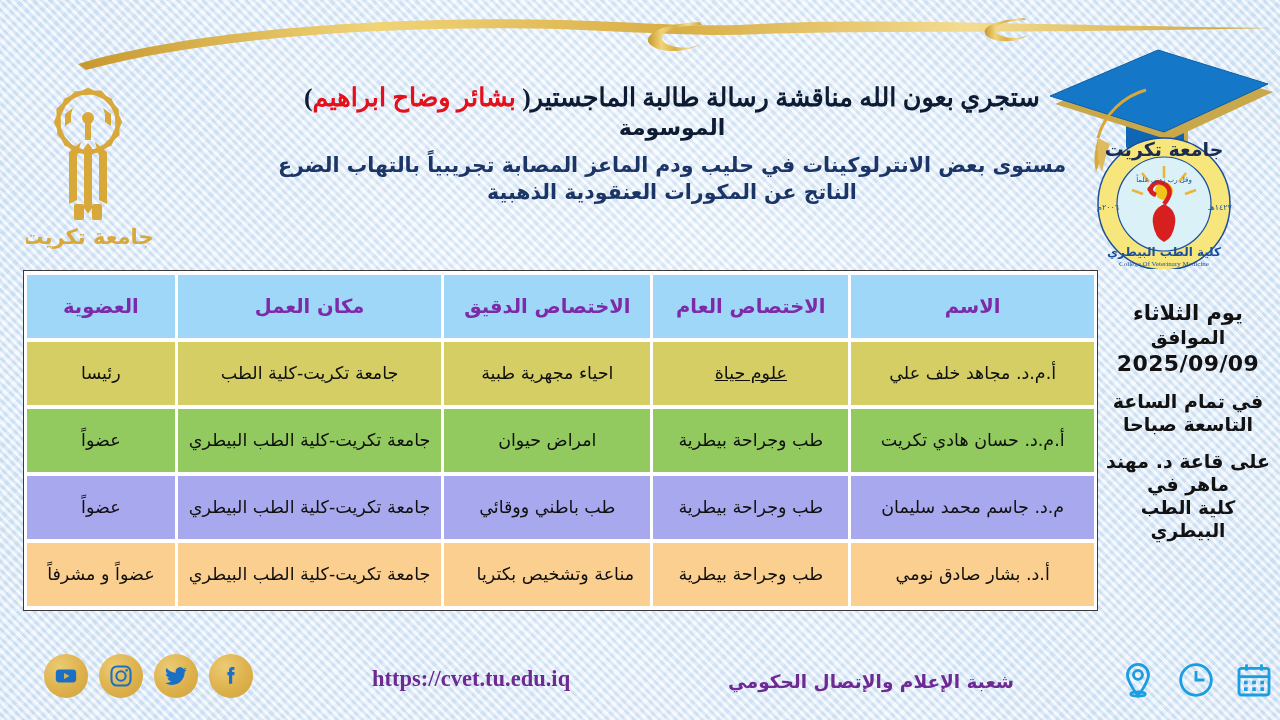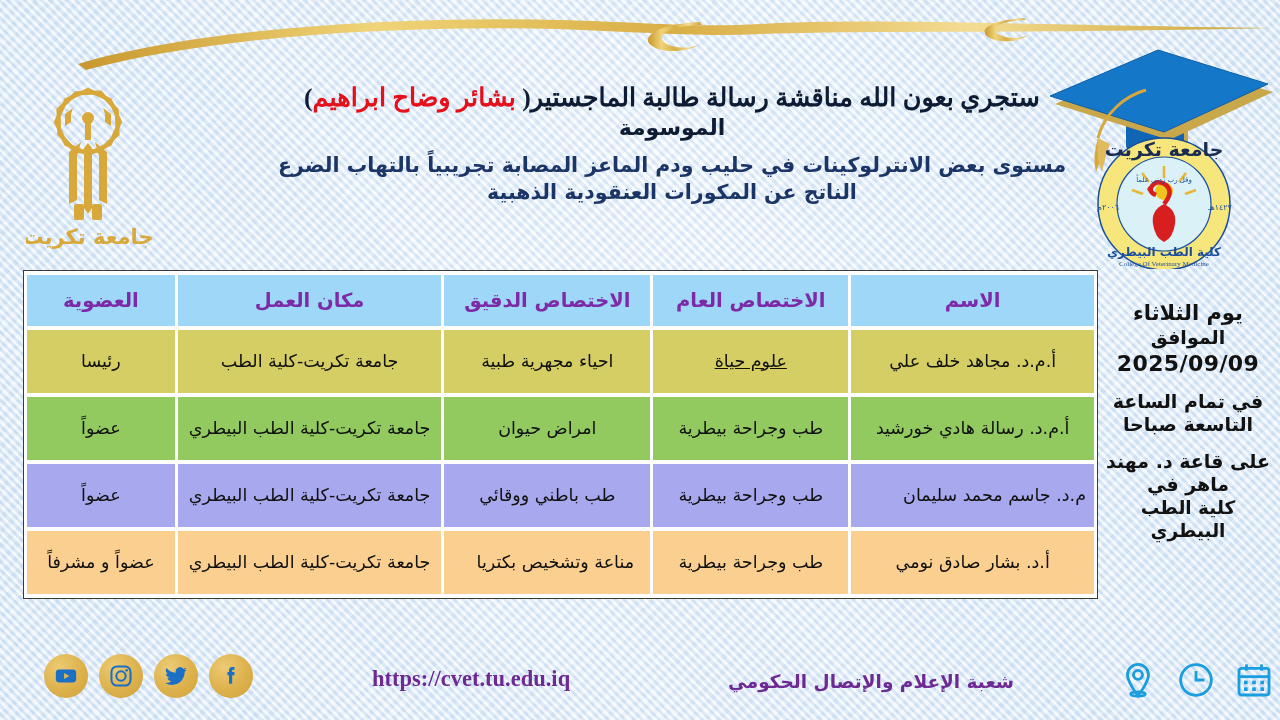--- a/index.html
+++ b/index.html
@@ -105,21 +105,21 @@
     border-spacing: 3px 4px;
     direction: rtl;
     table-layout: fixed;
   }
   table.committee th {
     background: #9ed7f7;
     color: #7d2aa8;
     font-size: 19.5px;
     font-weight: bold;
     height: 33px;
-    padding: 14px 4px;
+    padding: 20px 4px;
     text-align: center;
     vertical-align: middle;
     white-space: nowrap;
   }
   table.committee td {
     font-size: 17.5px;
     color: #10100f;
     height: 63px;
     padding: 2px 8px;
     text-align: center;
@@ -319,28 +319,28 @@
       </thead>
       <tbody>
         <tr class="r1">
           <td style="background: rgb(213, 206, 101);">أ.م.د. مجاهد خلف علي</td>
           <td style="background: rgb(213, 206, 101); text-decoration: underline;">علوم حياة</td>
           <td style="background: rgb(213, 206, 101);">احياء مجهرية طبية</td>
           <td style="background: rgb(213, 206, 101);">جامعة تكريت-كلية الطب</td>
           <td style="background: rgb(213, 206, 101); margin-left: 13px;">رئيسا</td>
         </tr>
         <tr class="r2">
-          <td style="background: rgb(146, 202, 95);">أ.م.د. رسالة هادي خورشيد</td>
+          <td style="background: rgb(146, 202, 95);">أ.م.د. حسان هادي تكريت</td>
           <td style="background: rgb(146, 202, 95);">طب وجراحة بيطرية</td>
           <td style="background: rgb(146, 202, 95);">امراض حيوان</td>
           <td style="background: rgb(146, 202, 95);">جامعة تكريت-كلية الطب البيطري</td>
           <td style="background: rgb(146, 202, 95);">عضواً</td>
         </tr>
         <tr class="r3">
-          <td style="background: rgb(168, 168, 238); text-align: right;">م.د. جاسم محمد سليمان</td>
+          <td style="background: rgb(168, 168, 238);">م.د. جاسم محمد سليمان</td>
           <td style="background: rgb(168, 168, 238);">طب وجراحة بيطرية</td>
           <td style="background: rgb(168, 168, 238);">طب باطني ووقائي</td>
           <td style="background: rgb(168, 168, 238);">جامعة تكريت-كلية الطب البيطري</td>
           <td style="background: rgb(168, 168, 238);">عضواً</td>
         </tr>
         <tr class="r4">
           <td style="background: rgb(251, 207, 143);">أ.د. بشار صادق نومي</td>
           <td style="background: rgb(251, 207, 143);">طب وجراحة بيطرية</td>
           <td style="background: rgb(251, 207, 143); padding-left: 24px;">مناعة وتشخيص بكتريا</td>
           <td style="background: rgb(251, 207, 143);">جامعة تكريت-كلية الطب البيطري</td>

